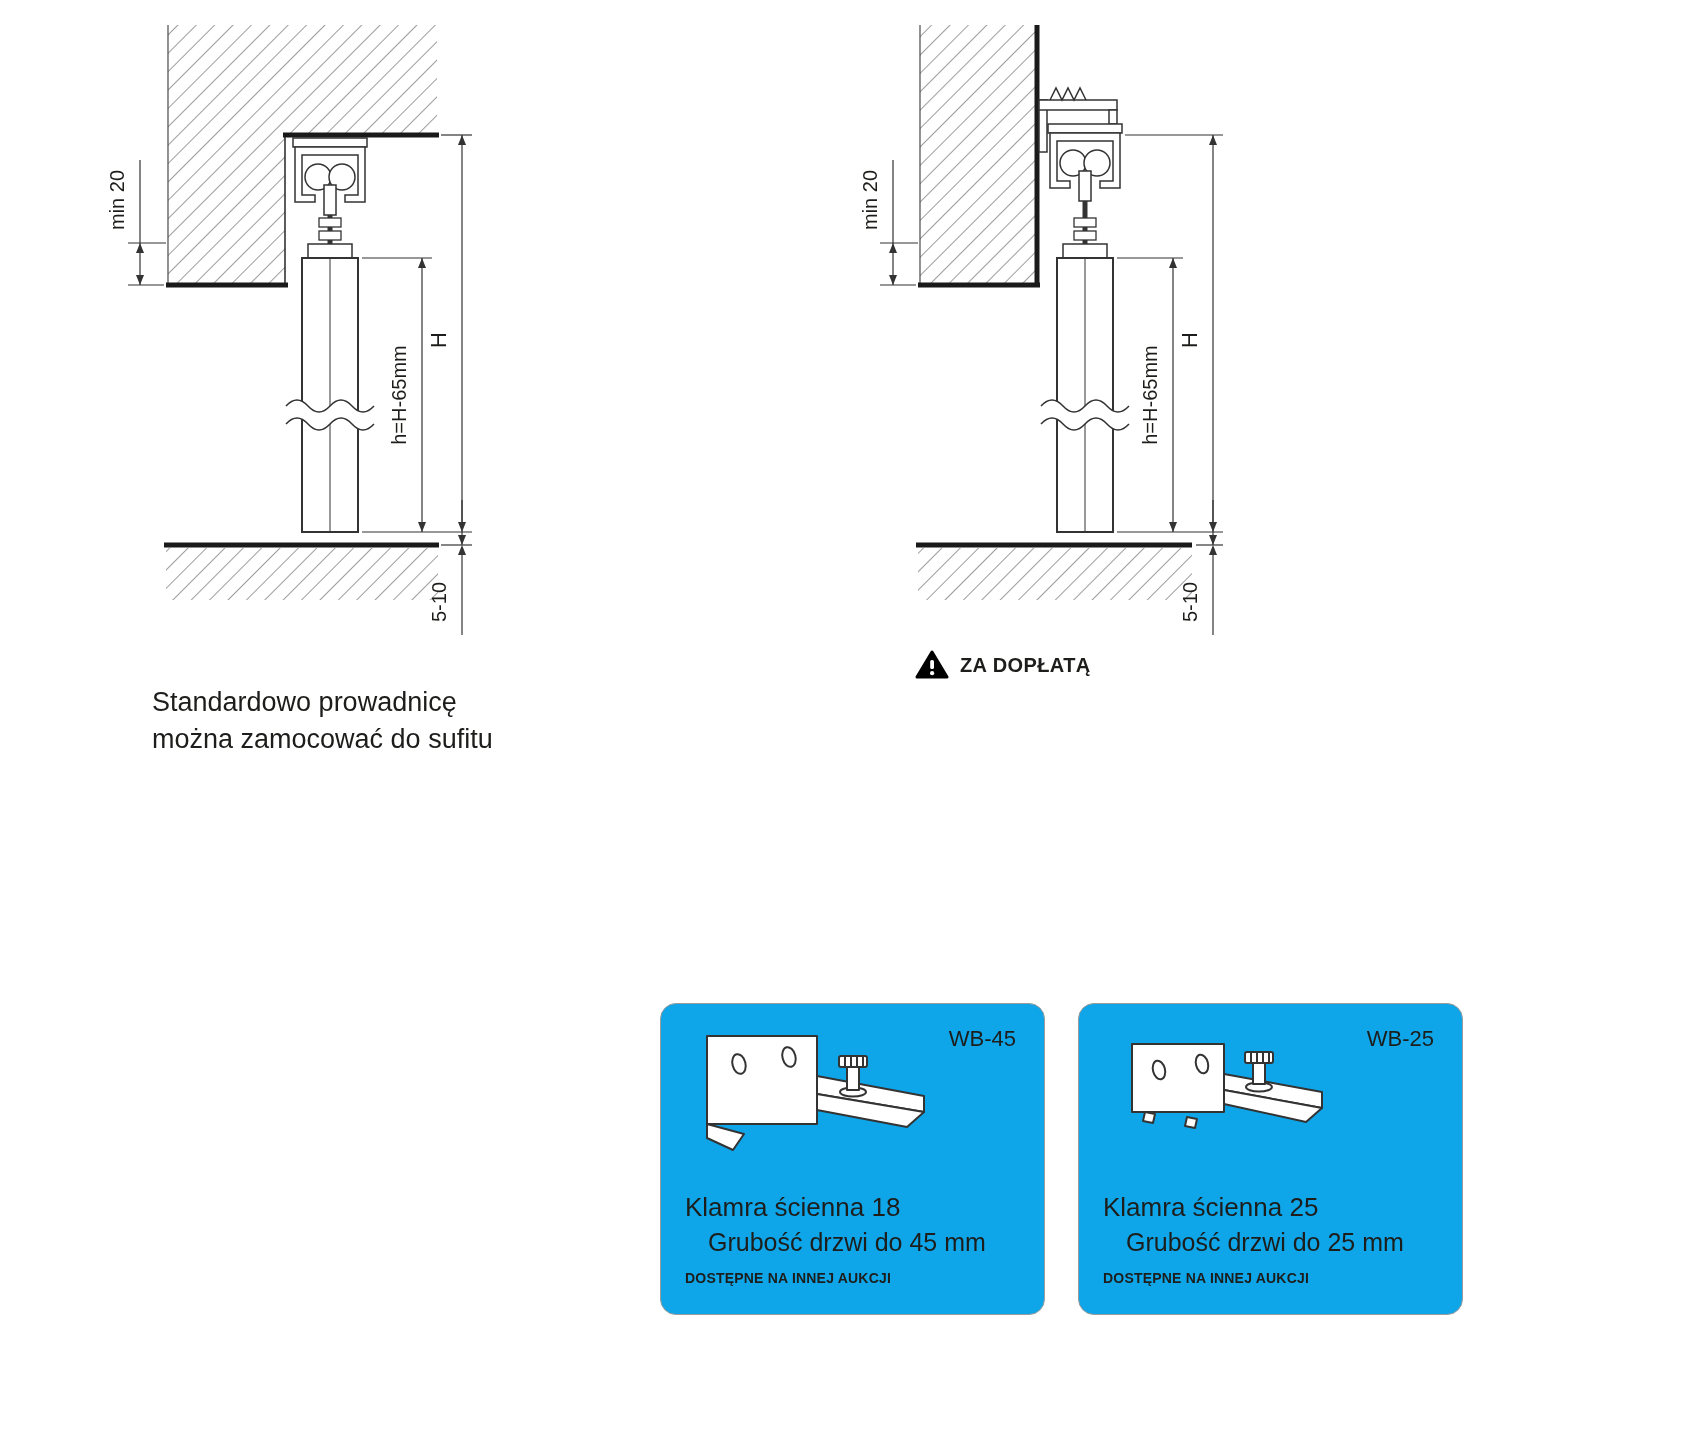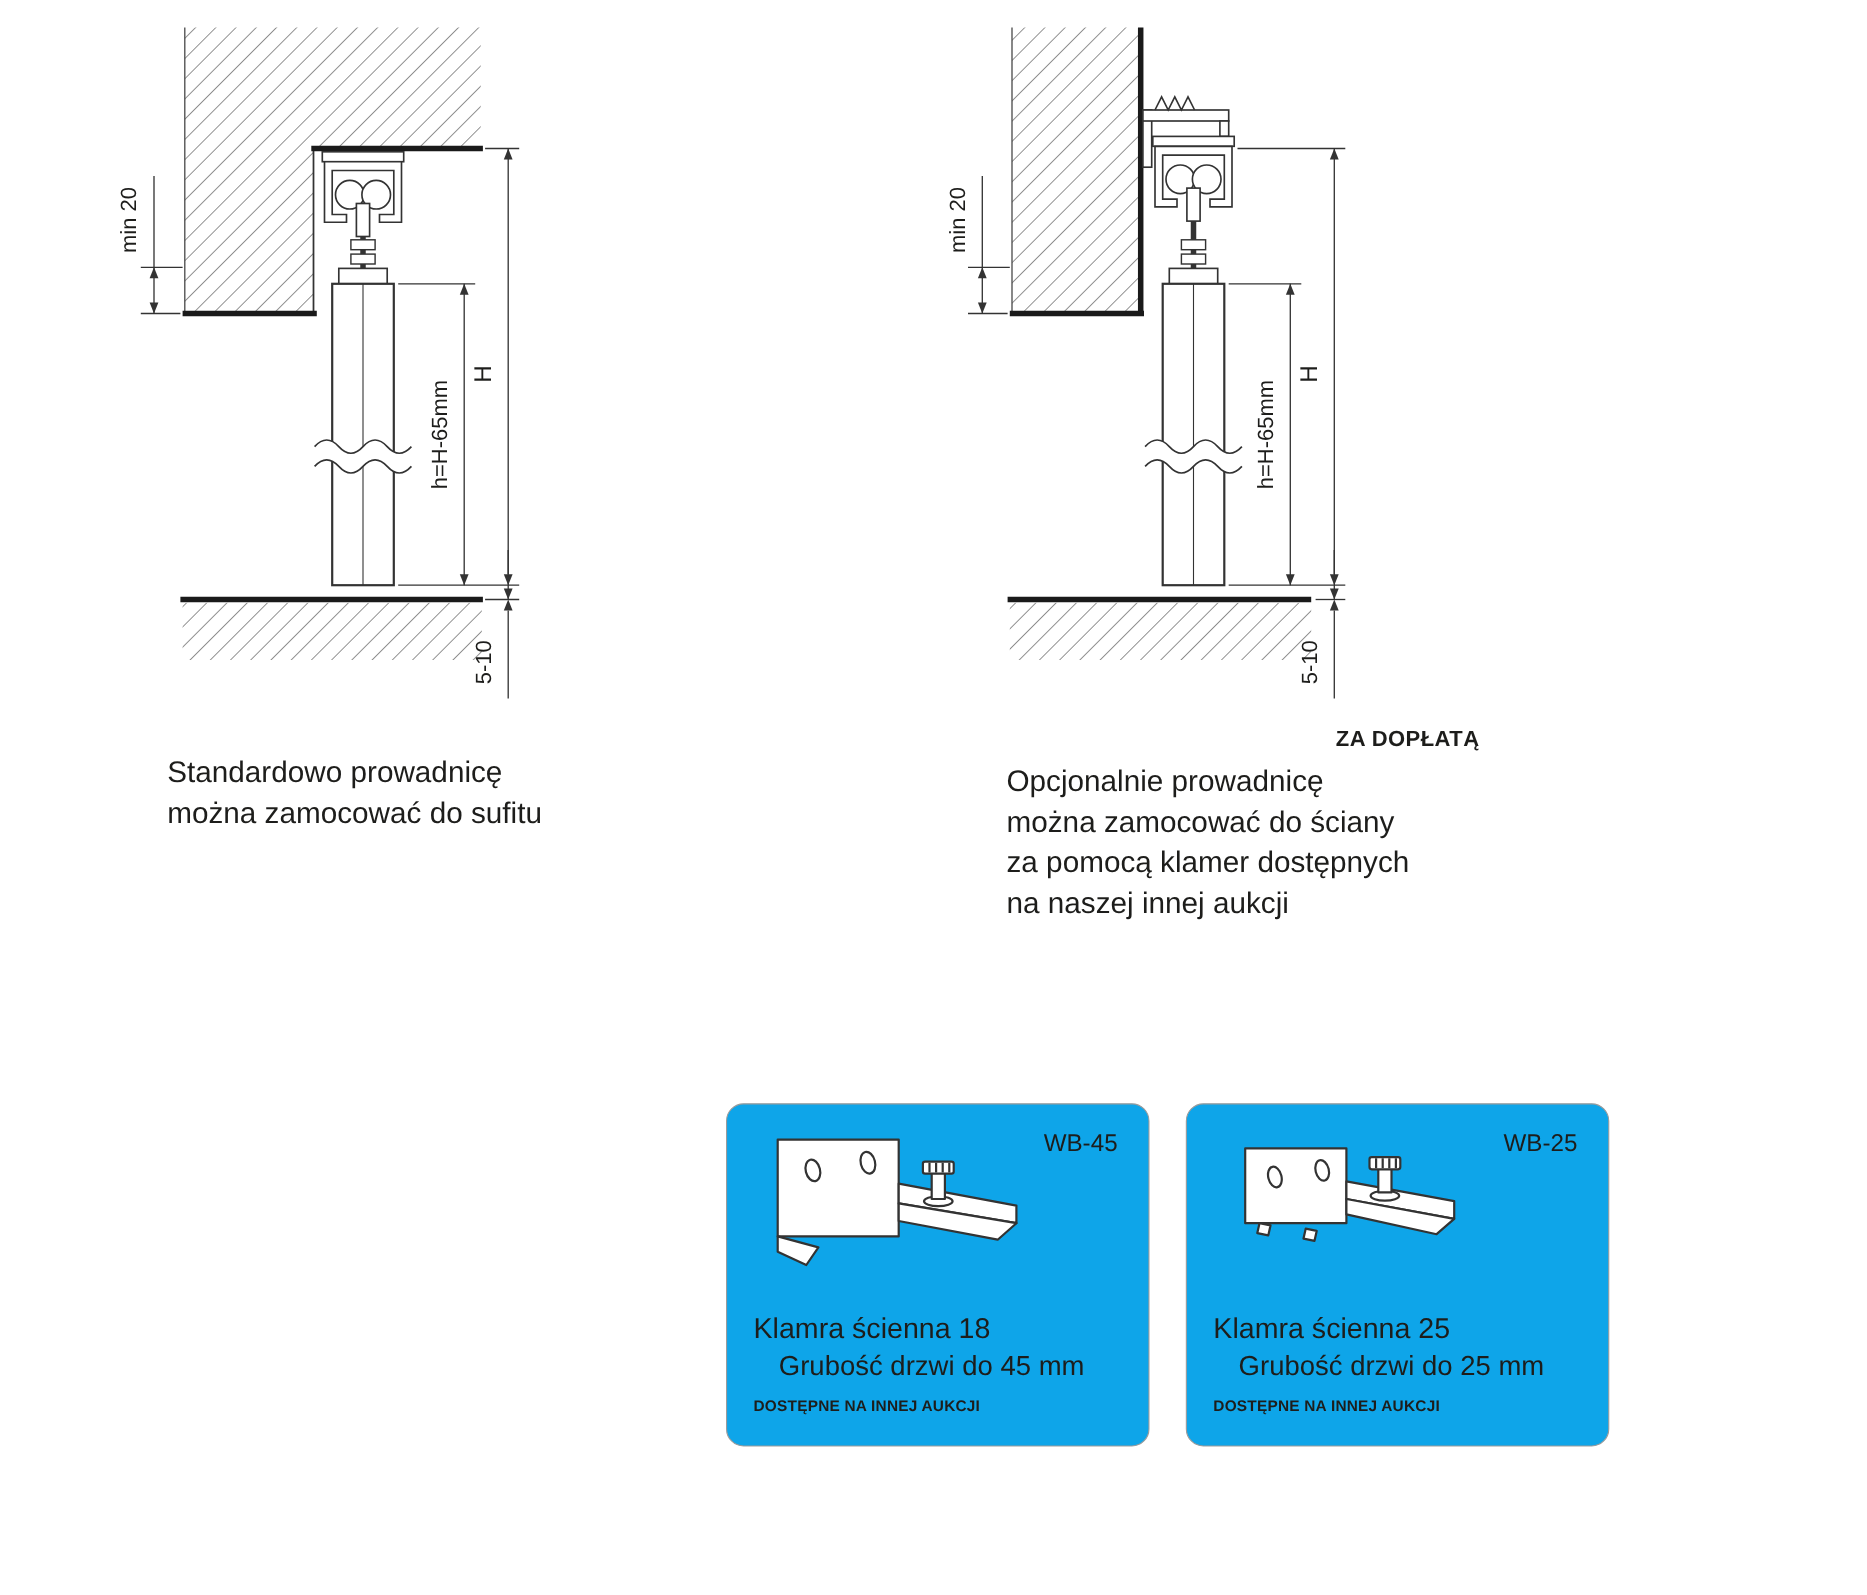--- a/index.html
+++ b/index.html
@@ -6,21 +6,21 @@
   .page{
     position:relative;width:1697px;height:1450px;background:#ffffff;
     font-family:"Liberation Sans",sans-serif;color:#1d1d1b;overflow:hidden;
   }
   svg text{font-family:"Liberation Sans",sans-serif;fill:#1d1d1b;}
   .caption{
     position:absolute;font-size:27px;line-height:37px;color:#1d1d1b;
   }
   .caption-left{left:152px;top:684px;}
   .right-text{position:absolute;left:915px;top:650px;width:430px;}
-  .warning-row{display:flex;align-items:flex-end;gap:11px;height:30px;flex-direction:column;}
+  .warning-row{display:flex;align-items:center;gap:11px;height:30px;}
   .warning-label{font-size:20px;font-weight:700;letter-spacing:.4px;}
   .para{font-size:27px;line-height:37px;}
   .para-1{margin-top:12px;}
   .para-2{margin-top:30px;}
   .card{
     position:absolute;width:385px;height:312px;background:#0ea5e9;
     border:1.5px solid #9b9b9b;border-radius:16px;box-sizing:border-box;
   }
   .card-1{left:660px;top:1003px;}
   .card-2{left:1078px;top:1003px;}
@@ -198,26 +198,20 @@
 
   <div class="right-text">
     <div class="warning-row">
       <svg width="34" height="30" viewBox="0 0 34 30">
         <path d="M17 2 L32 27 H2 Z" fill="#000" stroke="#000" stroke-width="3" stroke-linejoin="round"></path>
         <rect x="15.2" y="10" width="3.8" height="9" rx="1.6" fill="#fff"></rect>
         <circle cx="17.1" cy="23.2" r="2.1" fill="#fff"></circle>
       </svg>
       <span class="warning-label">ZA DOPŁATĄ</span>
     </div>
-    <div class="para para-1">
-      <div>Opcjonalnie prowadnicę</div>
-      <div>można zamocować do ściany</div>
-      <div>za pomocą klamer dostępnych</div>
-      <div>na naszej innej aukcji</div>
-    </div>
   </div>
 
   <div class="card card-1">
     <span class="card-code">WB-45</span>
     <svg class="card-icon" width="250" height="150" viewBox="0 0 250 150">
       <g stroke="#333" fill="#fff" stroke-width="2" stroke-linejoin="round">
         <rect x="18" y="12" width="110" height="88"></rect>
         <ellipse cx="50" cy="40" rx="6.5" ry="10" transform="rotate(-14 50 40)"></ellipse>
         <ellipse cx="100" cy="33" rx="6.5" ry="10" transform="rotate(-14 100 33)"></ellipse>
         <polygon points="128,52 235,72 235,88 128,70"></polygon>

